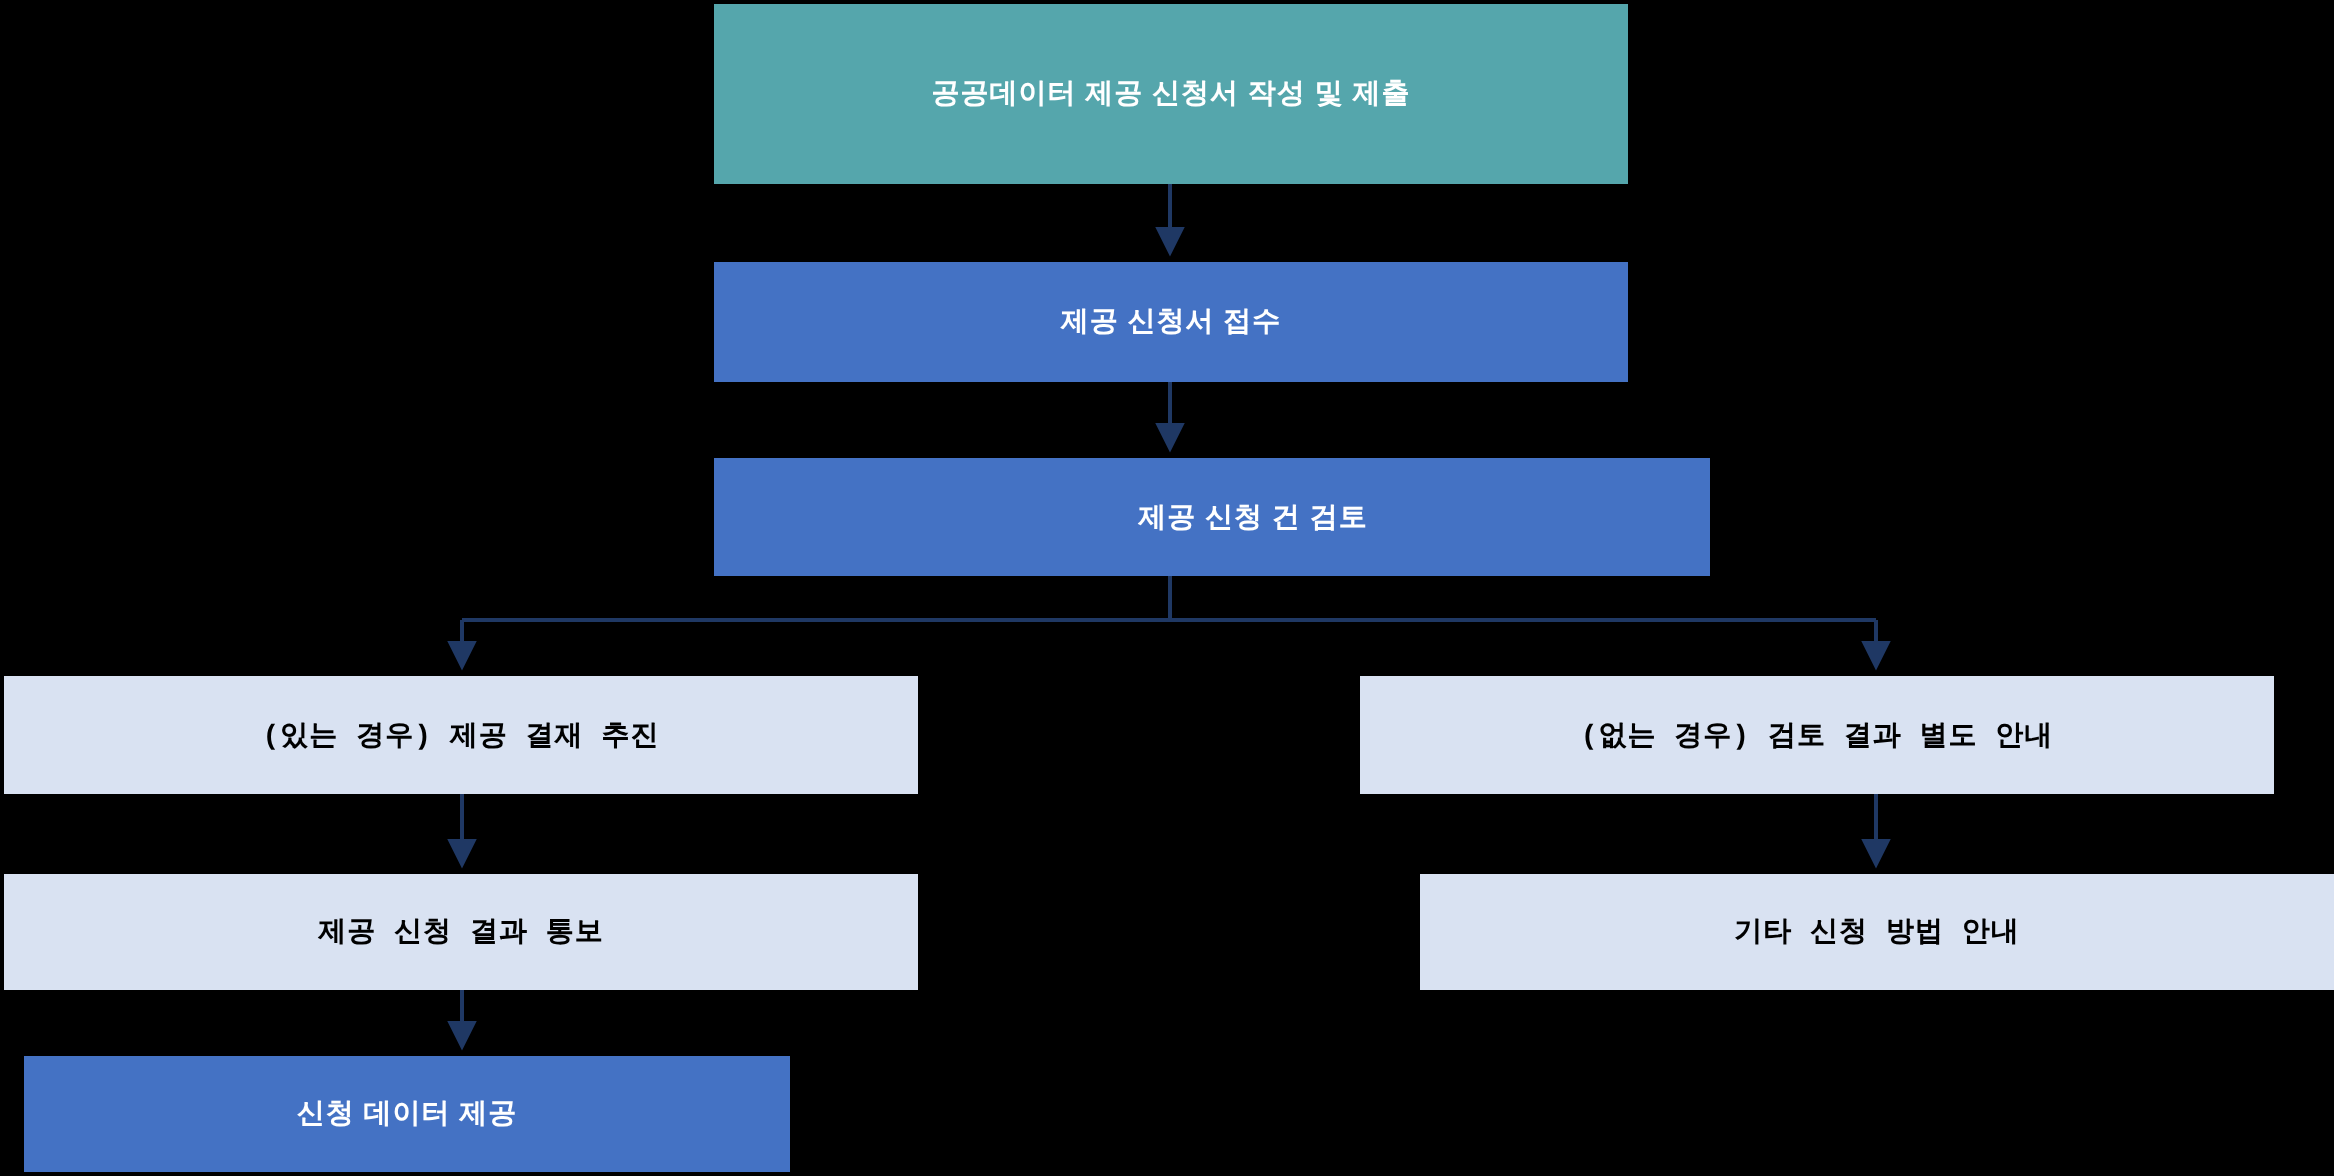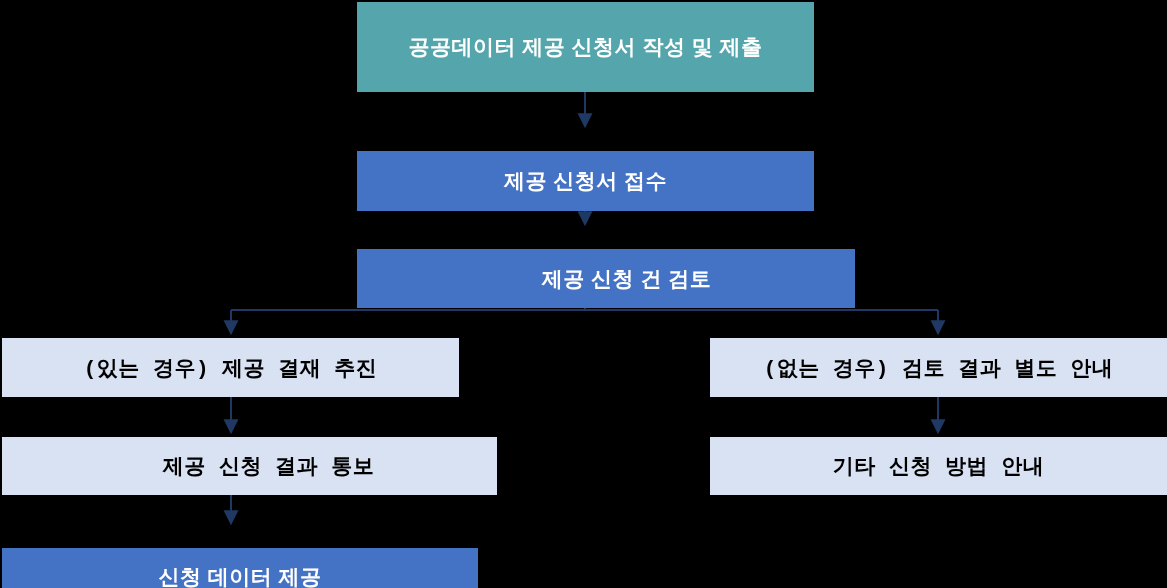--- a/index.html
+++ b/index.html
@@ -9,34 +9,34 @@
   html,body{margin:0;padding:0;background:var(--bg);}
   .canvas{
     position:relative;width:1167px;height:588px;background:var(--bg);
     overflow:hidden;font-family:"Liberation Sans","DejaVu Sans",sans-serif;
   }
   .connectors{position:absolute;left:0;top:0;width:1167px;height:588px;pointer-events:none;}
   .connectors path{stroke:var(--line);stroke-width:2;fill:none;}
   .connectors marker path{fill:var(--line);stroke:none;}
   .node{
     position:absolute;display:flex;align-items:center;justify-content:center;
-    text-align:center;font-weight:bold;font-size:21px;letter-spacing:0.5px;
+    text-align:center;font-weight:bold;font-size:14px;letter-spacing:0.5px;
   }
   .node.teal{background:var(--teal);color:var(--text-on-color);}
-  .node.blue{background:var(--blue);color:var(--text-on-color);margin-top:20px;}
+  .node.blue{background:var(--blue);color:var(--text-on-color);}
   .node.light{background:var(--light);color:var(--text-on-light);font-family:Liberation Mono, monospace;}
   
   #n-submit {left:357px;top:2px;  width:457px;height:90px;}
   #n-receive{left:357px;top:131px;width:457px;height:60px;}
   #n-review {left:357px;top:229px;width:457px;height:59px;padding-left:41px;}
   #n-approve{left:2px;  top:338px;width:457px;height:59px;}
-  #n-notice {left:710px;top:338px;width:457px;height:59px;}
-  #n-result {left:2px;  top:437px;width:457px;height:58px;padding-left:38px;}
+  #n-notice {left:680px;top:338px;width:457px;height:59px;}
+  #n-result {left:2px;  top:437px;width:457px;height:58px;}
   #n-other  {left:710px;top:437px;width:457px;height:58px;}
-  #n-provide{left:2px;  top:528px;width:476px;height:58px;}
+  #n-provide{left:12px;  top:528px;width:383px;height:58px;}
 </style>
 </head>
 <body>
 
 <div class="canvas">
 
   <svg class="connectors" viewBox="0 0 1167 588" xmlns="http://www.w3.org/2000/svg">
     <defs>
       <marker id="arrow" viewBox="0 0 10 10" refX="8.5" refY="5" markerWidth="15" markerHeight="16" orient="auto" markerUnits="userSpaceOnUse">
         <path d="M0,0 L10,5 L0,10 Z"></path>

